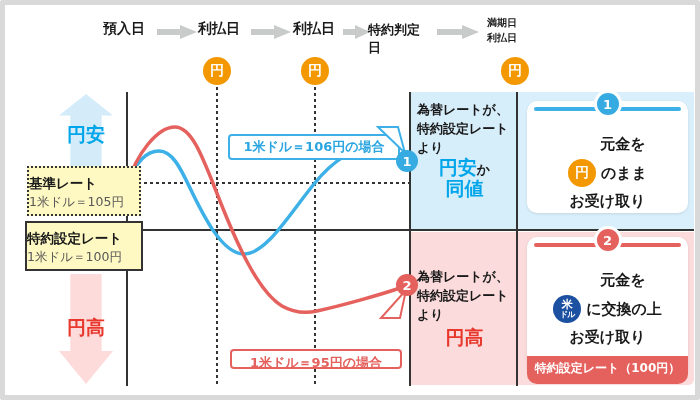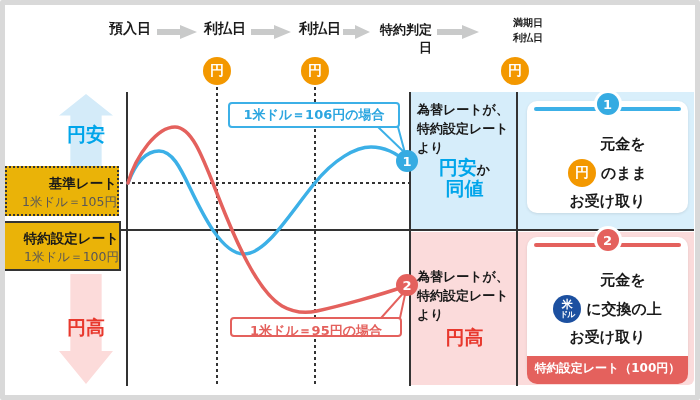--- a/index.html
+++ b/index.html
@@ -1,42 +1,42 @@
 <!DOCTYPE html>
 <html><head>
 <meta charset="utf-8">
 <style>
   html,body{margin:0;padding:0;}
   body{font-family:"DejaVu Sans","Liberation Sans",sans-serif;}
   .stage{position:relative;width:700px;height:400px;background:#fff;overflow:hidden;}
   .frame{position:absolute;inset:0;border:5px solid #D9D9D9;border-radius:2px;pointer-events:none;}
   
-  .tl-label{position:absolute;font-size:14px;font-weight:bold;color:#1a1a1a;text-align:right;letter-spacing:0;}
+  .tl-label{position:absolute;font-size:14px;font-weight:bold;color:#1a1a1a;text-align:left;letter-spacing:0;}
   .tl-label.small{font-size:10px;line-height:15px;}
   .tl-arrow{position:absolute;}
   .coin{position:absolute;width:28px;height:28px;border-radius:50%;background:#F39800;color:#fff;
         font-size:14px;font-weight:bold;display:flex;align-items:center;justify-content:center;}
   
   .vline{position:absolute;width:2px;background:#333;}
   .hline{position:absolute;height:2px;background:#333;}
   .vdot{position:absolute;width:2px;background:repeating-linear-gradient(to bottom,#333 0 3px,transparent 3px 6px);}
   .hdot{position:absolute;height:2px;background:repeating-linear-gradient(to right,#333 0 3px,transparent 3px 6px);}
   
   .big-arrow{position:absolute;display:flex;align-items:center;justify-content:center;}
   .up-arrow{background:#D4EBF9;clip-path:polygon(50% 0,100% 30%,79% 30%,79% 100%,21% 100%,21% 30%,0 30%);}
   .down-arrow{background:#FCDBDA;clip-path:polygon(21% 0,79% 0,79% 70%,100% 70%,50% 100%,0 70%,21% 70%);}
   .dir-label{position:absolute;font-size:19px;font-weight:bold;text-align:center;}
   
-  .rate-box{position:absolute;background:#eab308;text-align:right;padding-top:5px;box-sizing:border-box;}
+  .rate-box{position:absolute;background:#fef9c3;text-align:left;padding-top:5px;box-sizing:border-box;margin-left:22px;}
   .rate-box .t{font-size:13.5px;font-weight:bold;color:#1a1a1a;line-height:20px;}
   .rate-box .v{font-size:12.5px;color:#595757;line-height:18px;}
   .dotted-box{border:2px dotted #333;}
   .solid-box{border:2px solid #333;}
   
-  .callout{position:absolute;background:#fff;border-radius:4px;text-align:center;font-weight:bold;font-size:13px;box-sizing:border-box;}
+  .callout{position:absolute;background:#fff;border-radius:4px;text-align:center;font-weight:bold;font-size:13px;box-sizing:border-box;margin-top:32px;}
   .callout.blue{border:2px solid #3CB0E7;color:#2CA6E0;}
   .callout.red{border:2px solid #E4615D;color:#E4615D;}
   
   .badge{position:absolute;width:22px;height:22px;border-radius:50%;color:#fff;font-size:13px;font-weight:bold;
          display:flex;align-items:center;justify-content:center;}
   .badge.blue{background:#35ABE2;}
   .badge.red{background:#E4615D;}
   
   .panel-bg{position:absolute;}
   .cond{position:absolute;font-size:13px;font-weight:600;color:#1a1a1a;line-height:19px;}

